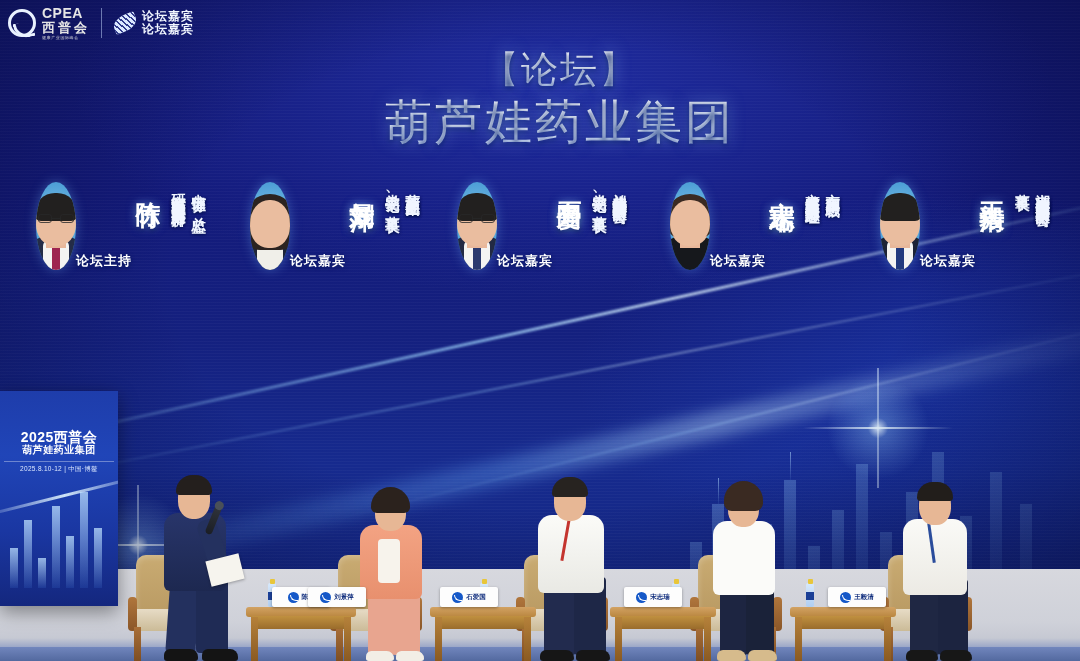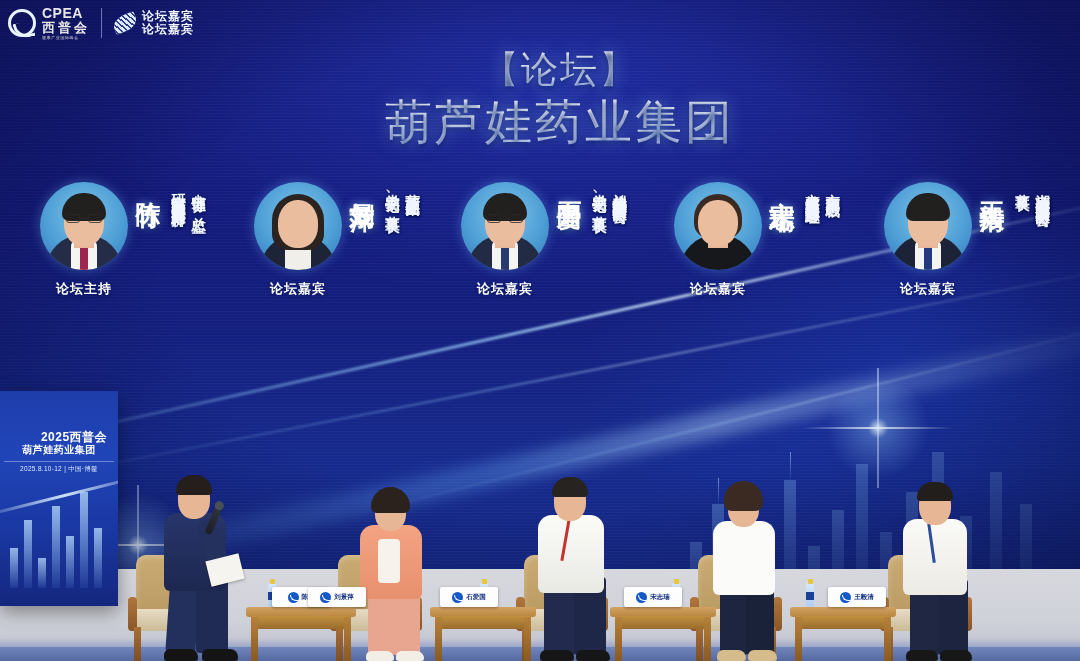--- a/index.html
+++ b/index.html
@@ -109,21 +109,21 @@
     text-shadow:0 0 16px rgba(150,200,255,.55), 0 2px 5px rgba(0,20,90,.8);
     background:linear-gradient(180deg,#ffffff 0%,#ffffff 52%,#cfe0ff 100%);
     -webkit-background-clip:text; background-clip:text; color:transparent;margin-left:40px;
   }
   .title-1 { font-size:37px; line-height:44px; }
   .title-2 { font-size:47px; line-height:56px; letter-spacing:3px; margin-top:2px; }
 
   
   .panelists { position:absolute; left:0; top:182px; width:1080px; height:240px; }
   .pcard { position:absolute; top:0; display:flex; align-items:flex-start; }
-  .photo-col { display:flex; flex-direction:column; align-items:center; width:96px; flex:none; }
+  .photo-col { display:flex; flex-direction:row; align-items:flex-end; width:96px; flex:none; }
   .avatar {
     width:88px; height:88px; border-radius:50%;
     overflow:hidden; position:relative;
     background:radial-gradient(circle at 50% 38%, #7fc3e8 0%, #4e9fd6 55%, #2f72b8 100%);
     box-shadow:0 0 12px rgba(120,190,255,.35);
   }
   
   .av-shoulders {
     position:absolute; left:50%; bottom:-12px; width:78px; height:48px;
     transform:translateX(-50%);
@@ -180,21 +180,21 @@
     background:linear-gradient(180deg,#7186bd 0%, #53699f 100%); }
 
   
   .podium { position:absolute; left:0; bottom:55px; width:118px; height:215px;
     background:linear-gradient(180deg,#1e3dab 0%, #2045b8 30%, #1a37a2 65%, #14277e 100%);
     box-shadow:0 6px 18px rgba(0,0,0,.4); overflow:hidden; }
   .podium .pglow { position:absolute; left:-20%; top:48%; width:150%; height:3px;
     background:linear-gradient(90deg, rgba(160,215,255,0), rgba(225,245,255,.9), rgba(160,215,255,0));
     transform:rotate(-14deg); filter:blur(.6px); }
   .podium .pbar { position:absolute; bottom:18px; background:linear-gradient(180deg, rgba(190,225,255,.75), rgba(70,130,230,.15)); }
-  .podium-txt1 { position:absolute; left:21px; top:38px; width:106px; font-size:12px; font-weight:bold; color:#fff; letter-spacing:.5px; text-align:center; }
+  .podium-txt1 { position:absolute; left:6px; top:38px; width:106px; font-size:14px; font-weight:bold; color:#fff; letter-spacing:.5px; text-align:center; }
   .podium-txt2 { position:absolute; left:2px; top:52px; width:114px; font-size:10px; font-weight:bold; color:#fff; letter-spacing:.5px; text-align:center; }
   .podium-rule { position:absolute; left:4px; top:70px; width:110px; height:1px; background:rgba(255,255,255,.35); }
   .podium-txt3 { position:absolute; left:2px; top:74px; width:114px; font-size:6.5px; color:#dce8ff; letter-spacing:.3px; text-align:center; }
 
   
   .chair { position:absolute; bottom:0; }
   .ch-back { position:absolute; left:8px; bottom:44px; width:74px; height:62px;
     background:linear-gradient(180deg,#c9ab72 0%, #b99a63 100%);
     border-radius:10px 10px 4px 4px; box-shadow:inset 0 2px 6px rgba(255,255,255,.25); }
   .ch-seat { position:absolute; left:2px; bottom:30px; width:86px; height:22px;

